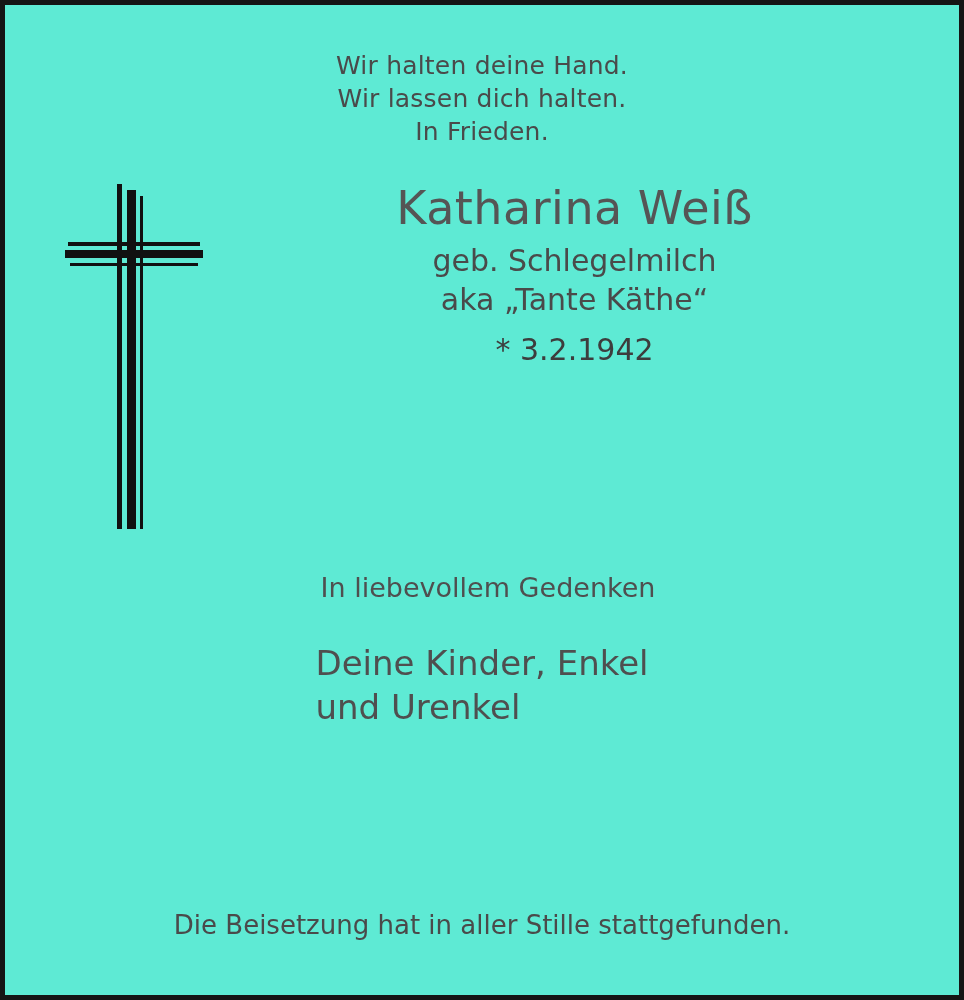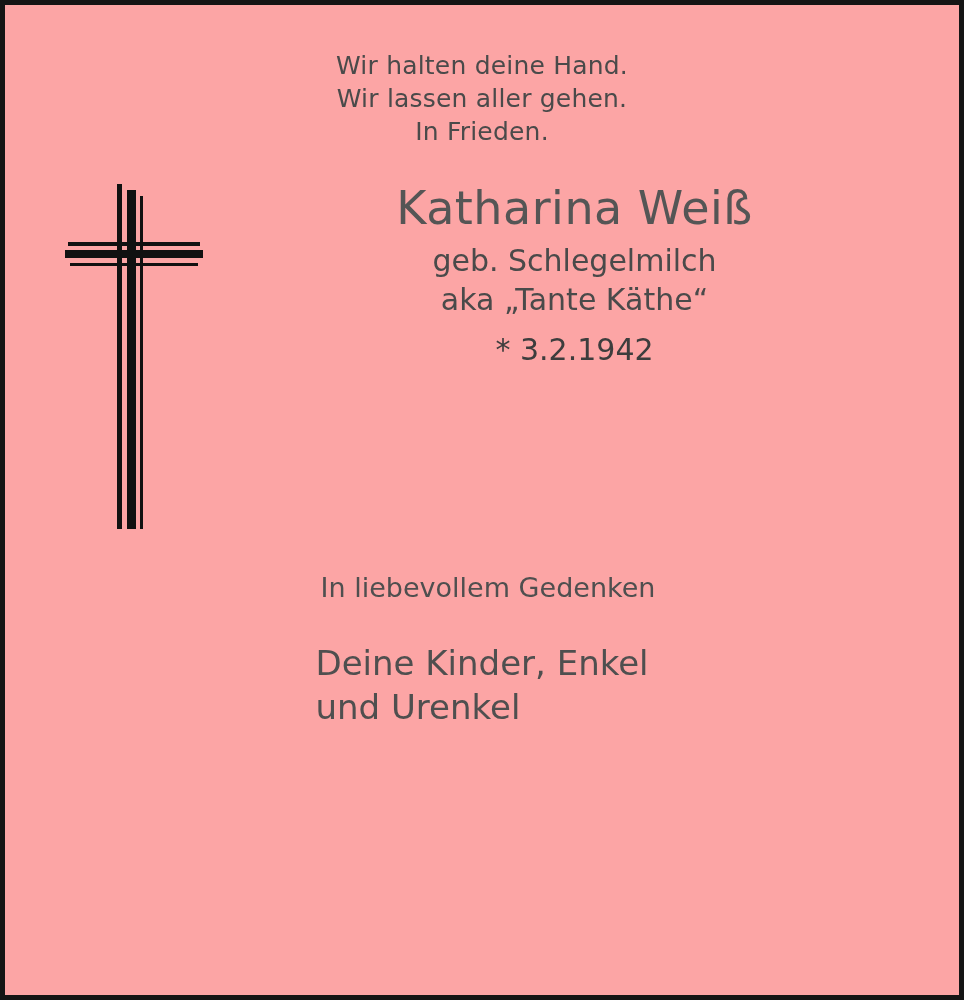--- a/index.html
+++ b/index.html
@@ -11,21 +11,21 @@
     width: 964px;
     height: 1000px;
     font-family: "DejaVu Sans", sans-serif;
     overflow: hidden;
   }
   .notice {
     position: relative;
     box-sizing: border-box;
     width: 964px;
     height: 1000px;
-    background: #fca5a5;
+    background: #5eead4;
     border: 5px solid #151515;
     display: flex;
     flex-direction: column;
     align-items: center;
   }
   .verse {
     margin-top: 44px;
     text-align: center;
     color: #4a4a4a;
     font-size: 25px;
@@ -110,21 +110,21 @@
     font-size: 26px;
   }
 </style>
 </head>
 <body>
 
 <div class="notice">
 
   <div class="verse">
     <div>Wir halten deine Hand.</div>
-    <div>Wir lassen aller gehen.</div>
+    <div>Wir lassen dich halten.</div>
     <div>In Frieden.</div>
   </div>
 
   <div class="main-block">
 
     <div class="cross">
       <svg width="150" height="365" viewBox="0 0 150 365" xmlns="http://www.w3.org/2000/svg">
 
         <rect x="57" y="0" width="5" height="345" fill="#111111"></rect>
         <rect x="67" y="6" width="9" height="339" fill="#111111"></rect>
@@ -147,14 +147,15 @@
 
   </div>
 
   <div class="memorial">In liebevollem Gedenken</div>
 
   <div class="family">
     <div>Deine Kinder, Enkel</div>
     <div>und Urenkel</div>
   </div>
 
+  <div class="footer">Die Beisetzung hat in aller Stille stattgefunden.</div>
 
 </div>
 
 </body></html>

